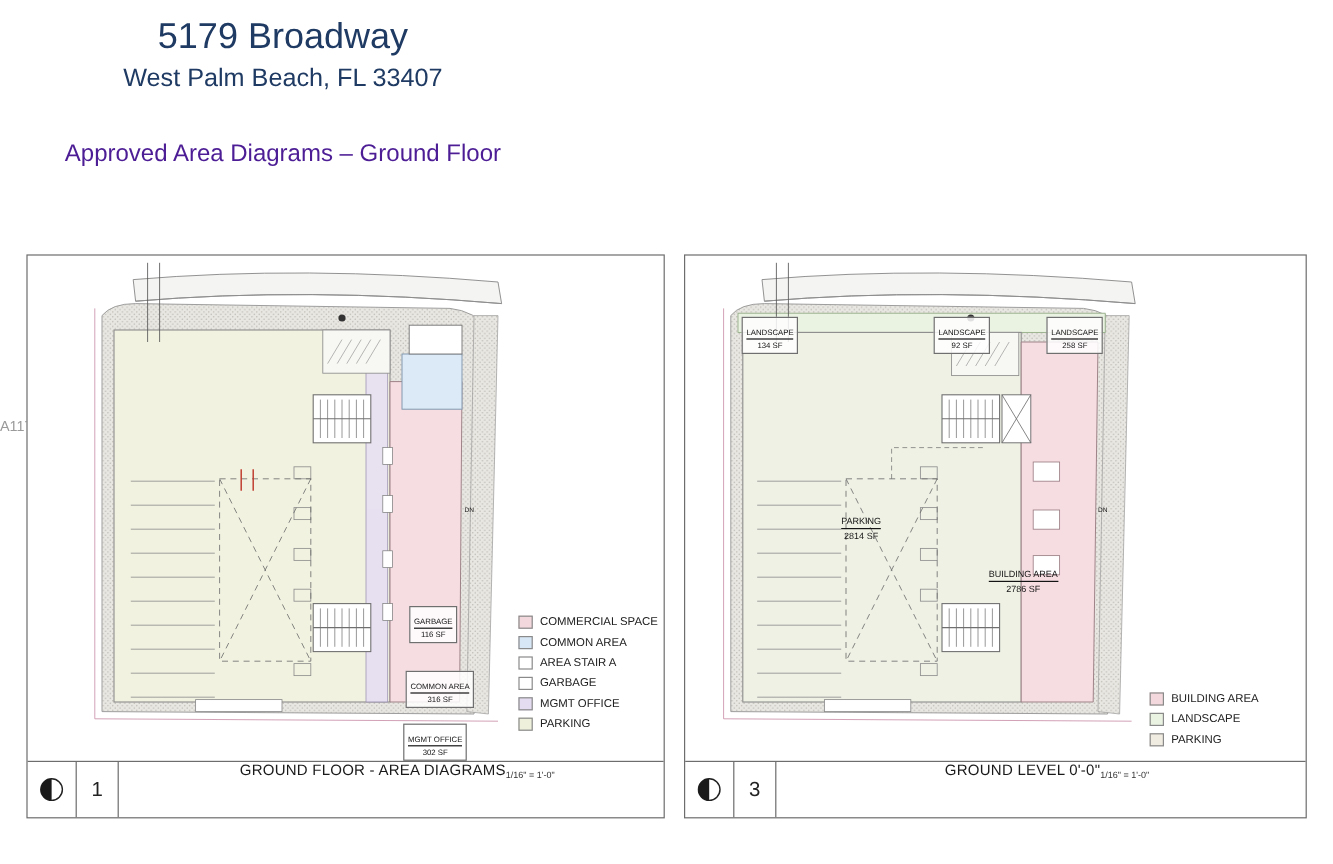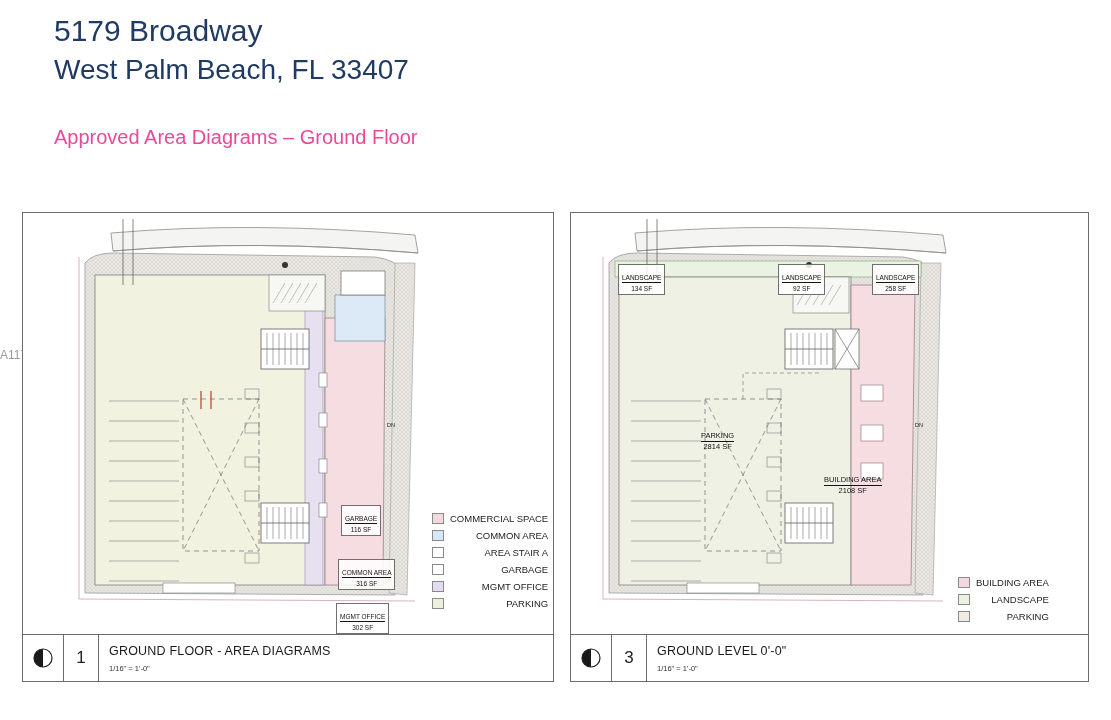--- a/index.html
+++ b/index.html
@@ -13,39 +13,40 @@
     position: relative;
     font-family: "Liberation Sans", sans-serif;
     overflow: hidden;
   }
 
   
   .header {
     position: absolute;
     left: 54px;
     top: 14px;
+    text-align: center;
   }
   .title-main {
     font-size: 30px;
     color: #1f3a63;
     font-weight: normal;
     line-height: 1.15;
     white-space: nowrap;
   }
   .title-sub {
-    font-size: 28px;
+    font-size: 21px;
     color: #1f3a63;
     font-weight: normal;
     line-height: 1.3;
     margin-top: 3px;
     white-space: nowrap;
   }
   .title-section {
     font-size: 20px;
-    color: #ec4899;
+    color: #4c1d95;
     font-weight: normal;
     margin-top: 38px;
     white-space: nowrap;
   }
 
   
   .watermark {
     position: absolute;
     left: 0px;
     top: 348px;
@@ -91,21 +92,20 @@
     display: flex;
     align-items: center;
     justify-content: center;
     font-size: 17px;
     color: #222;
   }
   .tb-text {
     flex: 1;
     padding-left: 10px;
     display: flex;
-    flex-direction: column;
     justify-content: center;
   }
   .tb-name {
     font-size: 12.5px;
     color: #1a1a1a;
     letter-spacing: .2px;
   }
   .tb-scale {
     font-size: 7.5px;
     color: #333;
@@ -126,21 +126,20 @@
     flex-direction: column;
     gap: 3px;
   }
   #legend-left  { left: 432px; top: 511px; }
   #legend-right { left: 958px; top: 575px; }
   .legend-row {
     display: flex;
     align-items: center;
     gap: 6px;
     height: 14px;
-    justify-content: space-between;
   }
   .legend-swatch {
     width: 12px;
     height: 11px;
     border: 1px solid #8a8a8a;
     box-sizing: border-box;
     flex: 0 0 auto;
   }
   .legend-label {
     font-size: 9.5px;
@@ -484,21 +483,21 @@
     <div class="tag boxed" style="left:301px; top:51px;">
       <span class="t1">LANDSCAPE</span>
       <span class="t2">258 SF</span>
     </div>
     <div class="tag big" style="left:130px; top:211px;">
       <span class="t1">PARKING</span>
       <span class="t2">2814 SF</span>
     </div>
     <div class="tag big" style="left:253px; top:255px;">
       <span class="t1">BUILDING AREA</span>
-      <span class="t2">2108 SF</span>
+      <span class="t2">2786 SF</span>
     </div>
   </div>
 
   <div class="titleblock">
     <div class="tb-symbol">
       <svg width="20" height="20" viewBox="0 0 20 20" xmlns="http://www.w3.org/2000/svg">
         <circle cx="10" cy="10" r="9" fill="#ffffff" stroke="#222" stroke-width="1.2"></circle>
         <path d="M10 1 A9 9 0 0 0 10 19 Z" fill="#1a1a1a"></path>
       </svg>
     </div>

